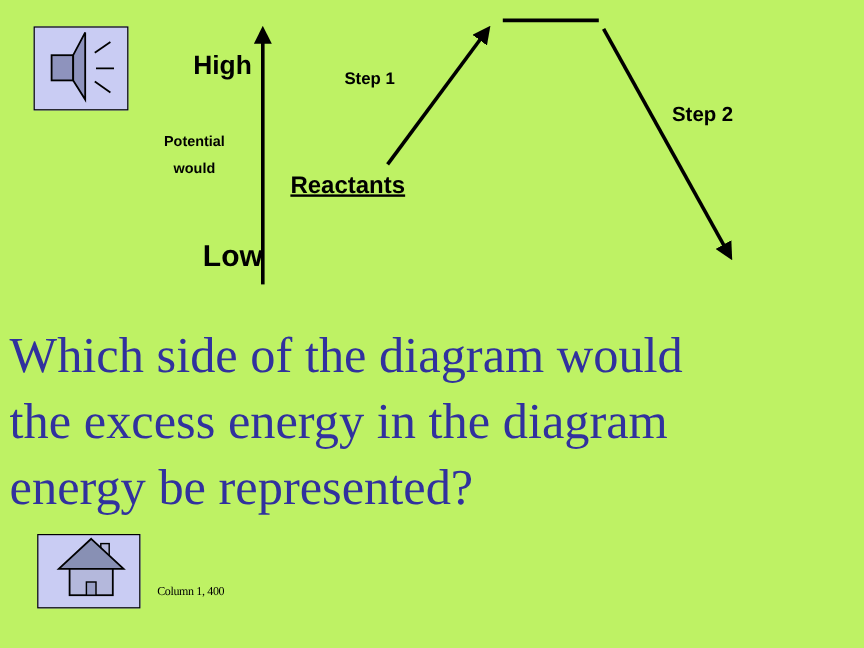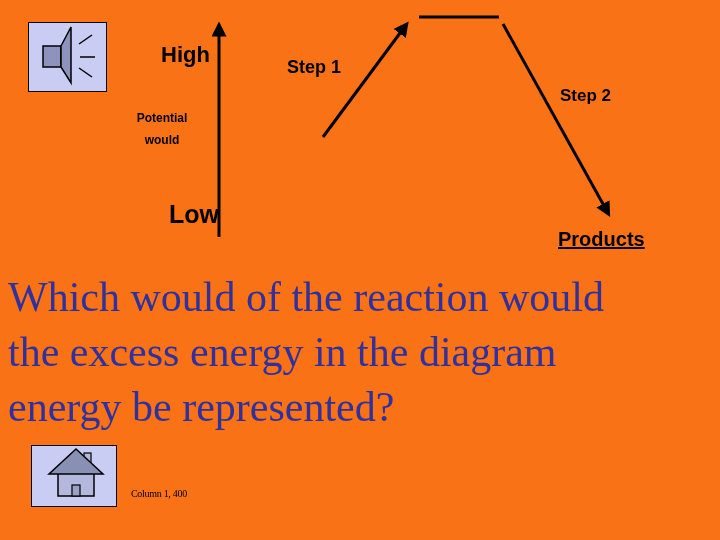--- a/index.html
+++ b/index.html
@@ -1,32 +1,32 @@
 <!DOCTYPE html>
 <html><head>
 <meta charset="utf-8">
 <style>
   html,body{margin:0;padding:0;background:#ffffff;}
   .slide{
-    position:relative;width:720px;height:540px;background:#f97316;
+    position:relative;width:720px;height:540px;background:#bef264;
     overflow:hidden;font-family:"Liberation Sans",sans-serif;
   }
   
   .icon-box{
     position:absolute;background:#c9ccf3;border:1px solid #000;
     display:flex;align-items:center;justify-content:center;cursor:pointer;
   }
   .speaker-box{left:28px;top:22px;width:77px;height:68px;}
   .home-box{left:31px;top:445px;width:84px;height:60px;}
   
   .dlabel{position:absolute;font-weight:bold;color:#000;white-space:nowrap;}
   .lbl-high{left:161px;top:42px;font-size:22px;}
   .lbl-potential{left:116px;top:107px;width:92px;font-size:12px;line-height:22px;text-align:center;}
   .lbl-low{left:169px;top:200px;font-size:25px;}
-  .lbl-step1{left:287px;top:57px;font-size:18px;}
+  .lbl-step1{left:287px;top:57px;font-size:14px;}
   .lbl-step2{left:560px;top:86px;font-size:17px;}
   .lbl-reactants{left:242px;top:144px;font-size:20px;text-decoration:underline;}
   .lbl-products{left:558px;top:228px;font-size:20px;text-decoration:underline;}
   .diagram-svg{position:absolute;left:0;top:0;}
   
   .question{
     position:absolute;left:8px;top:270px;width:712px;
     font-family:"Liberation Serif","DejaVu Serif",serif;
     font-size:42px;line-height:55px;color:#31319e;
   }
@@ -68,24 +68,24 @@
   </svg>
 
   <div class="dlabel lbl-high">High</div>
   <div class="dlabel lbl-potential">
     <div>Potential</div>
     <div>would</div>
   </div>
   <div class="dlabel lbl-low">Low</div>
   <div class="dlabel lbl-step1">Step 1</div>
   <div class="dlabel lbl-step2">Step 2</div>
-  <div class="dlabel lbl-products">Products</div>
+  <div class="dlabel lbl-reactants">Reactants</div>
 
   <div class="question">
-    <div>Which would of the reaction would</div>
+    <div>Which side of the diagram would</div>
     <div>the excess energy in the diagram</div>
     <div>energy be represented?</div>
   </div>
 
   <div class="icon-box home-box">
     <span>
       <svg width="84" height="60" viewBox="0 0 84 60">
         <rect x="52" y="9" width="7" height="12" fill="#b4b8dc" stroke="#000" stroke-width="1.2"></rect>
         <rect x="26" y="29" width="36" height="23" fill="#b4b8dc" stroke="#000" stroke-width="1.5"></rect>
         <polygon points="44,5 71,30 17,30" fill="#8890b4" stroke="#000" stroke-width="1.5"></polygon>

